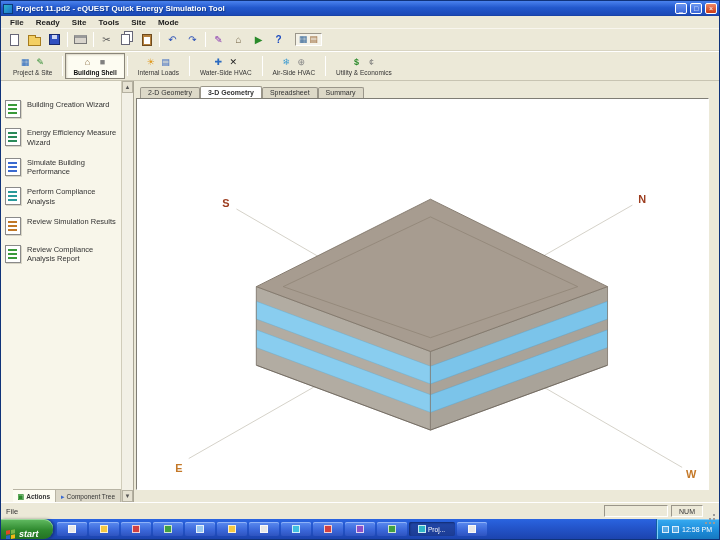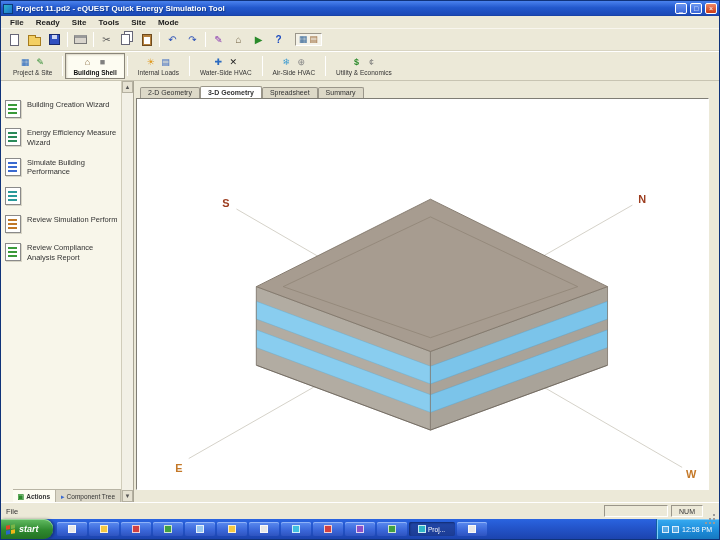--- a/index.html
+++ b/index.html
@@ -71,21 +71,21 @@
   .ready{padding-left:2px;}
   .spacer{flex:1;}
   .spanel{border:1px solid;border-color:#9a968a #fff #fff #9a968a;height:12px;}
   .p1{width:64px;}
   .pnum{width:32px;text-align:center;font-size:7px;line-height:11px;}
   .grip{width:10px;height:12px;position:relative;}
   .grip::before{content:"";position:absolute;right:1px;bottom:1px;width:2px;height:2px;background:#999;box-shadow:-4px 4px 0 #999,0 4px 0 #999,-8px 8px 0 #999,-4px 8px 0 #999,0 8px 0 #999;}
 
   
   .taskbar{height:20px;background:linear-gradient(#2a64e0,#2456cc 40%,#1c44ae);display:flex;align-items:center;flex:0 0 auto;}
-  .start{height:20px;padding:0 14px 0 5px;border-radius:0 9px 9px 0;background:linear-gradient(#63bc63,#2f8a2f 55%,#237223);display:flex;align-items:center;gap:4px;color:#fff;font-weight:bold;font-style:italic;font-size:9px;box-shadow:inset 0 1px 0 #9cd89c,2px 0 3px rgba(0,0,0,.35);flex:0 0 auto;}
+  .start{height:20px;padding:0 14px 0 5px;border-radius:0 9px 9px 0;background:linear-gradient(#63bc63,#2f8a2f 55%,#237223);display:flex;align-items:flex-end;gap:4px;color:#fff;font-weight:bold;font-style:italic;font-size:9px;box-shadow:inset 0 1px 0 #9cd89c,2px 0 3px rgba(0,0,0,.35);flex:0 0 auto;}
   .flag{display:grid;grid-template-columns:4px 4px;grid-template-rows:4px 4px;gap:1px;transform:skewY(-8deg);}
   .flag i{display:block;}
   .tbtns{display:flex;gap:2px;padding:0 4px;flex:1;align-items:center;min-width:0;overflow:hidden;}
   .tkb{width:30px;height:14px;flex:0 0 auto;border-radius:2px;background:linear-gradient(#5b8bf0,#3a66d8 60%,#2e54c0);box-shadow:inset 0 1px 0 #8fb2f8;display:flex;align-items:center;justify-content:center;gap:2px;color:#fff;font-size:6.5px;}
   .tkb.active{background:linear-gradient(#2247a8,#1c3c94);box-shadow:inset 1px 1px 2px #102a70;width:46px;}
   .tico{width:8px;height:8px;border:1px solid rgba(255,255,255,.75);flex:0 0 auto;}
   .tray{height:20px;background:linear-gradient(#38acf2,#1c8ad8 60%,#1678c0);border-left:1px solid #1060a0;box-shadow:inset 1px 1px 0 #80ccf8;display:flex;align-items:center;gap:3px;padding:0 7px 0 5px;color:#fff;font-size:7px;flex:0 0 auto;}
   .trico{width:7px;height:7px;border:1px solid rgba(255,255,255,.8);background:rgba(255,255,255,.25);}
 </style>
 </head>
@@ -222,24 +222,25 @@
           <div class="sitem">
             <div class="wicon" style="--acc:#2a8a5a;"></div>
             <span class="slabel">Energy Efficiency Measure Wizard</span>
           </div>
           <div class="sitem">
             <div class="wicon" style="--acc:#3a6ad0;"></div>
             <span class="slabel">Simulate Building Performance</span>
           </div>
           <div class="sitem">
             <div class="wicon" style="--acc:#2a9a9a;"></div>
+            <span class="slabel">Perform Compliance Analysis</span>
           </div>
           <div class="sitem">
             <div class="wicon" style="--acc:#c07828;"></div>
-            <span class="slabel">Review Simulation Perform</span>
+            <span class="slabel">Review Simulation Results</span>
           </div>
           <div class="sitem">
             <div class="wicon" style="--acc:#3a9a3a;"></div>
             <span class="slabel">Review Compliance Analysis Report</span>
           </div>
         </div>
         <div class="side-tabs">
           <div class="stab active">
             <span class="ticon" style="color:#2a8a2a;">▣</span>
             <span>Actions</span>

